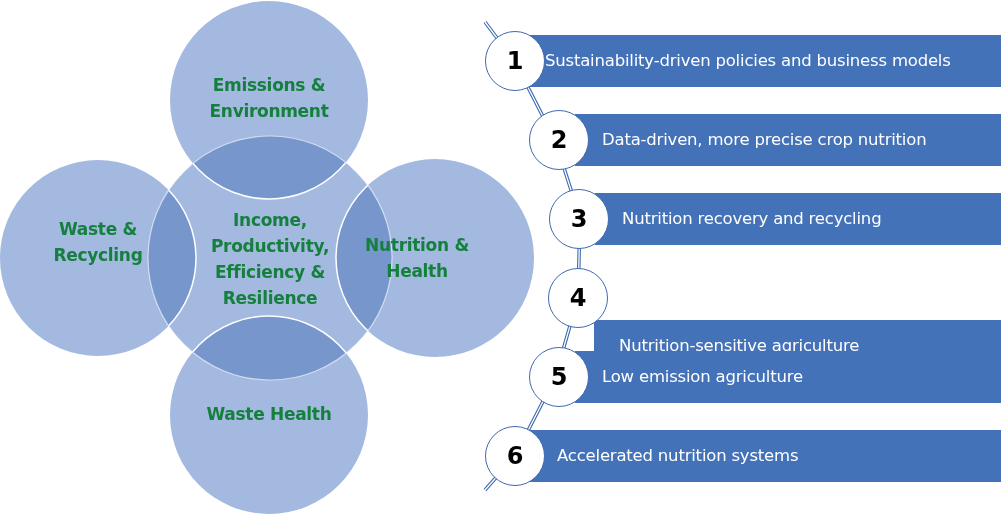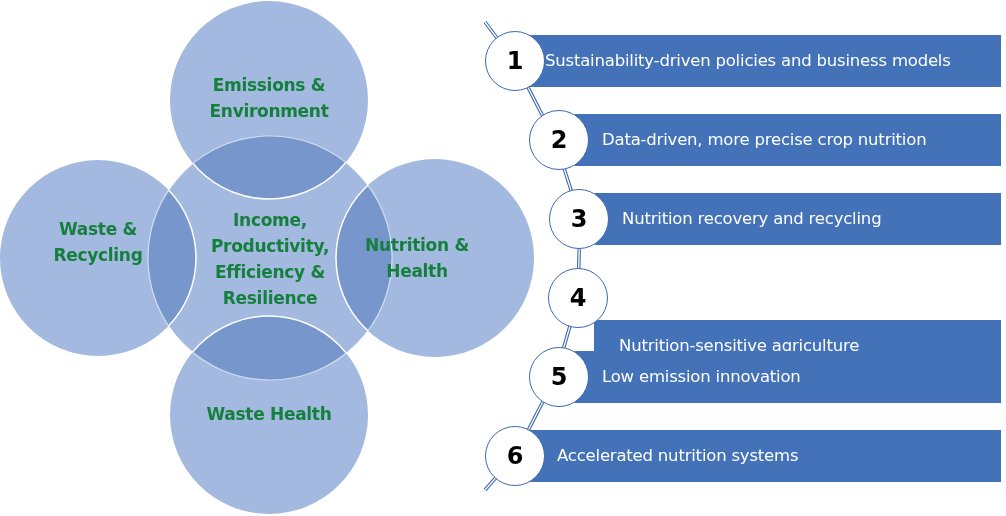--- a/index.html
+++ b/index.html
@@ -91,21 +91,21 @@
   </div>
 
 <div class="bar" style="left:594px;top:284px;margin-top:36px;">
   <span class="bar-text" style="left:25px;">Nutrition-sensitive agriculture</span>
 </div>
 <div class="num-circle" style="left:548px;top:268px;">
     <span>4</span>
   </div>
 
 <div class="bar" style="left:575px;top:351px;">
-  <span class="bar-text" style="left:27px;">Low emission innovation</span>
+  <span class="bar-text" style="left:27px;">Low emission agriculture</span>
 </div>
 <div class="num-circle" style="left:529px;top:347px;">
     <span>5</span>
   </div>
 
 <div class="bar" style="left:530px;top:430px;">
   <span class="bar-text" style="left:27px;">Accelerated nutrition systems</span>
 </div>
 <div class="num-circle" style="left:485px;top:426px;">
     <span>6</span>

